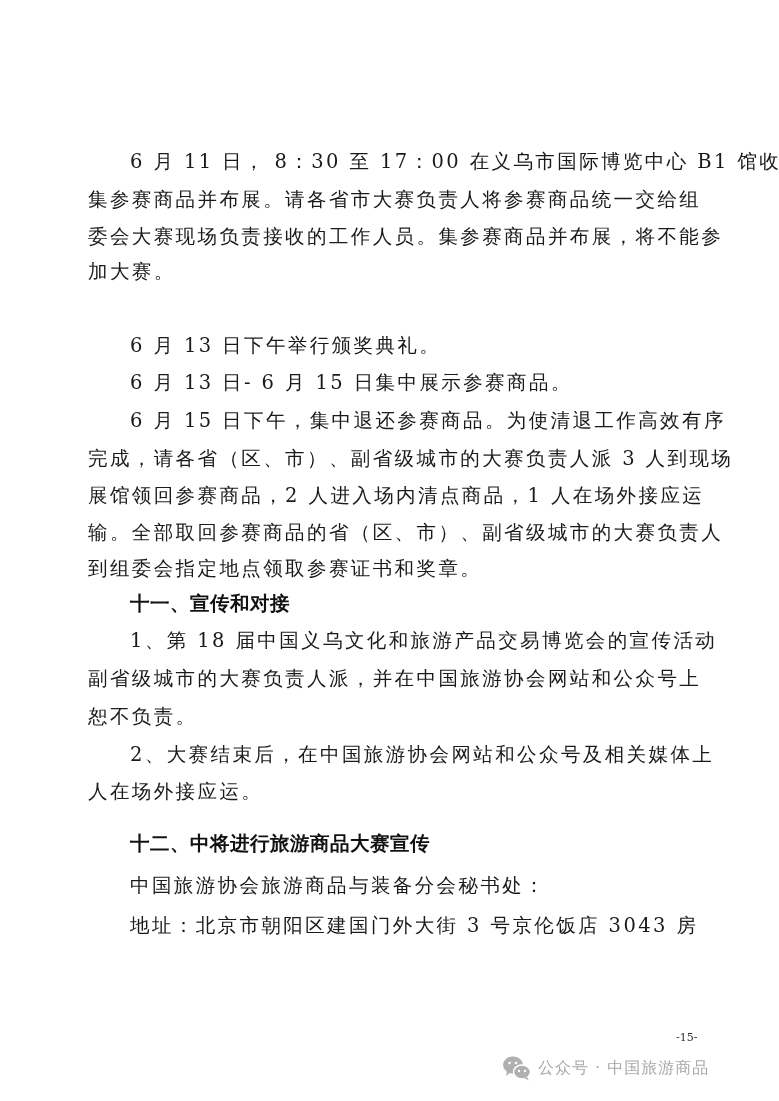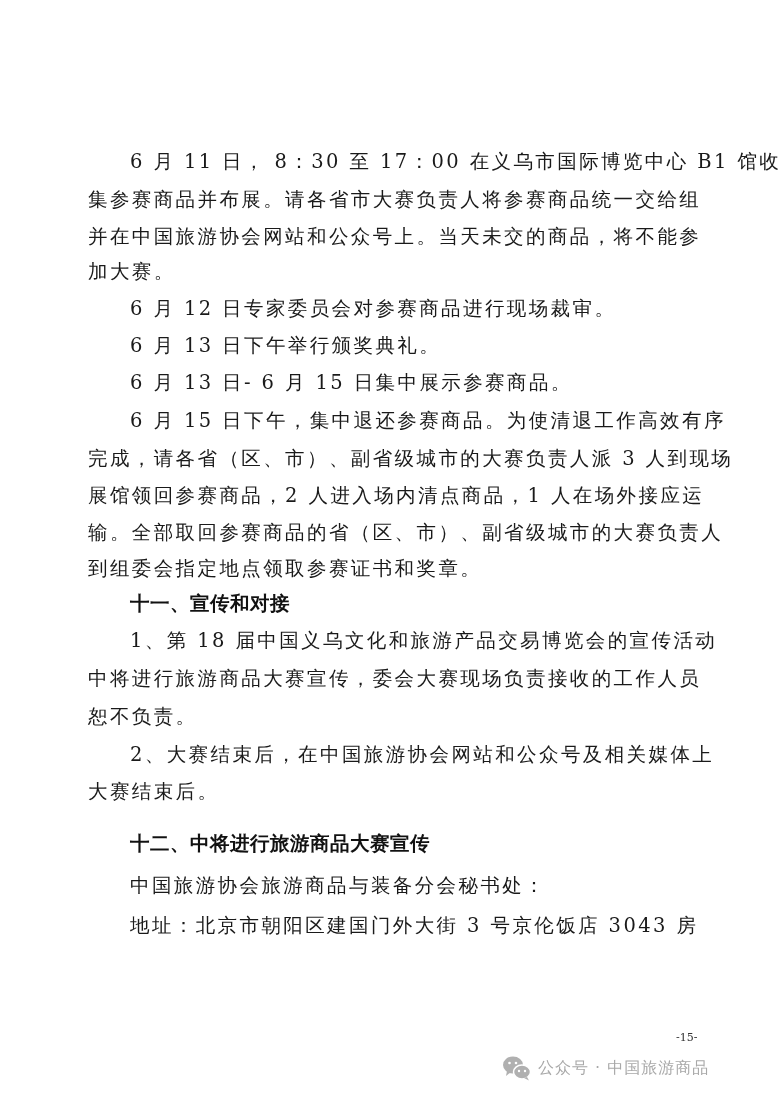--- a/index.html
+++ b/index.html
@@ -48,41 +48,40 @@
   .wechat-icon { width: 30px; height: 26px; display: inline-block; }
 </style>
 </head>
 <body>
 
 <div class="page">
 
 
   <div class="line indent" style="top:150px; width:568px;">6 月 11 日， 8：30 至 17：00 在义乌市国际博览中心 B1 馆收</div>
   <div class="line justify" style="top:188px;">集参赛商品并布展。请各省市大赛负责人将参赛商品统一交给组</div>
-  <div class="line justify" style="top:225px;">并在中国旅游协会网站和公众号上。当天未交的商品，将不能参</div>
+  <div class="line justify" style="top:225px;">委会大赛现场负责接收的工作人员。集参赛商品并布展，将不能参</div>
   <div class="line" style="top:260px;">加大赛。</div>
 
-  <div class="line indent" style="top:297px;">6 月  12  日专家委员会对参赛商品进行现场裁审。</div>
 
   <div class="line indent" style="top:334px;">6  月  13  日下午举行颁奖典礼。</div>
 
   <div class="line indent" style="top:371px;">6  月  13  日- 6 月  15  日集中展示参赛商品。</div>
 
   <div class="line indent justify" style="top:409px; width:568px;">6 月 15 日下午，集中退还参赛商品。为使清退工作高效有序</div>
   <div class="line justify" style="top:447px;">完成，请各省（区、市）、副省级城市的大赛负责人派 3 人到现场</div>
   <div class="line justify" style="top:484px;">展馆领回参赛商品，2 人进入场内清点商品，1 人在场外接应运</div>
   <div class="line justify" style="top:521px;">输。全部取回参赛商品的省（区、市）、副省级城市的大赛负责人</div>
   <div class="line" style="top:557px;">到组委会指定地点领取参赛证书和奖章。</div>
 
   <div class="line indent heading" style="top:592px;">十一、宣传和对接</div>
   <div class="line indent justify" style="top:629px; width:568px;">1、第 18 届中国义乌文化和旅游产品交易博览会的宣传活动</div>
-  <div class="line justify" style="top:667px;">中将进行旅游商品大赛宣传，委会大赛现场负责接收的工作人员</div>
+  <div class="line justify" style="top:667px;">副省级城市的大赛负责人派，并在中国旅游协会网站和公众号上</div>
   <div class="line" style="top:705px;">恕不负责。</div>
   <div class="line indent justify" style="top:743px; width:568px;">2、大赛结束后，在中国旅游协会网站和公众号及相关媒体上</div>
-  <div class="line" style="top:780px;">大赛结束后。</div>
+  <div class="line" style="top:780px;">人在场外接应运。</div>
 
   <div class="line indent heading" style="top:832px;">十二、中将进行旅游商品大赛宣传</div>
   <div class="line indent" style="top:874px;">中国旅游协会旅游商品与装备分会秘书处：</div>
   <div class="line indent" style="top:914px;">地址：北京市朝阳区建国门外大街 3 号京伦饭店 3043 房</div>
 
   <div class="page-number">-15-</div>
 
   <div class="watermark">
     <span class="wechat-icon">
       <svg width="30" height="26" viewBox="0 0 30 26">

